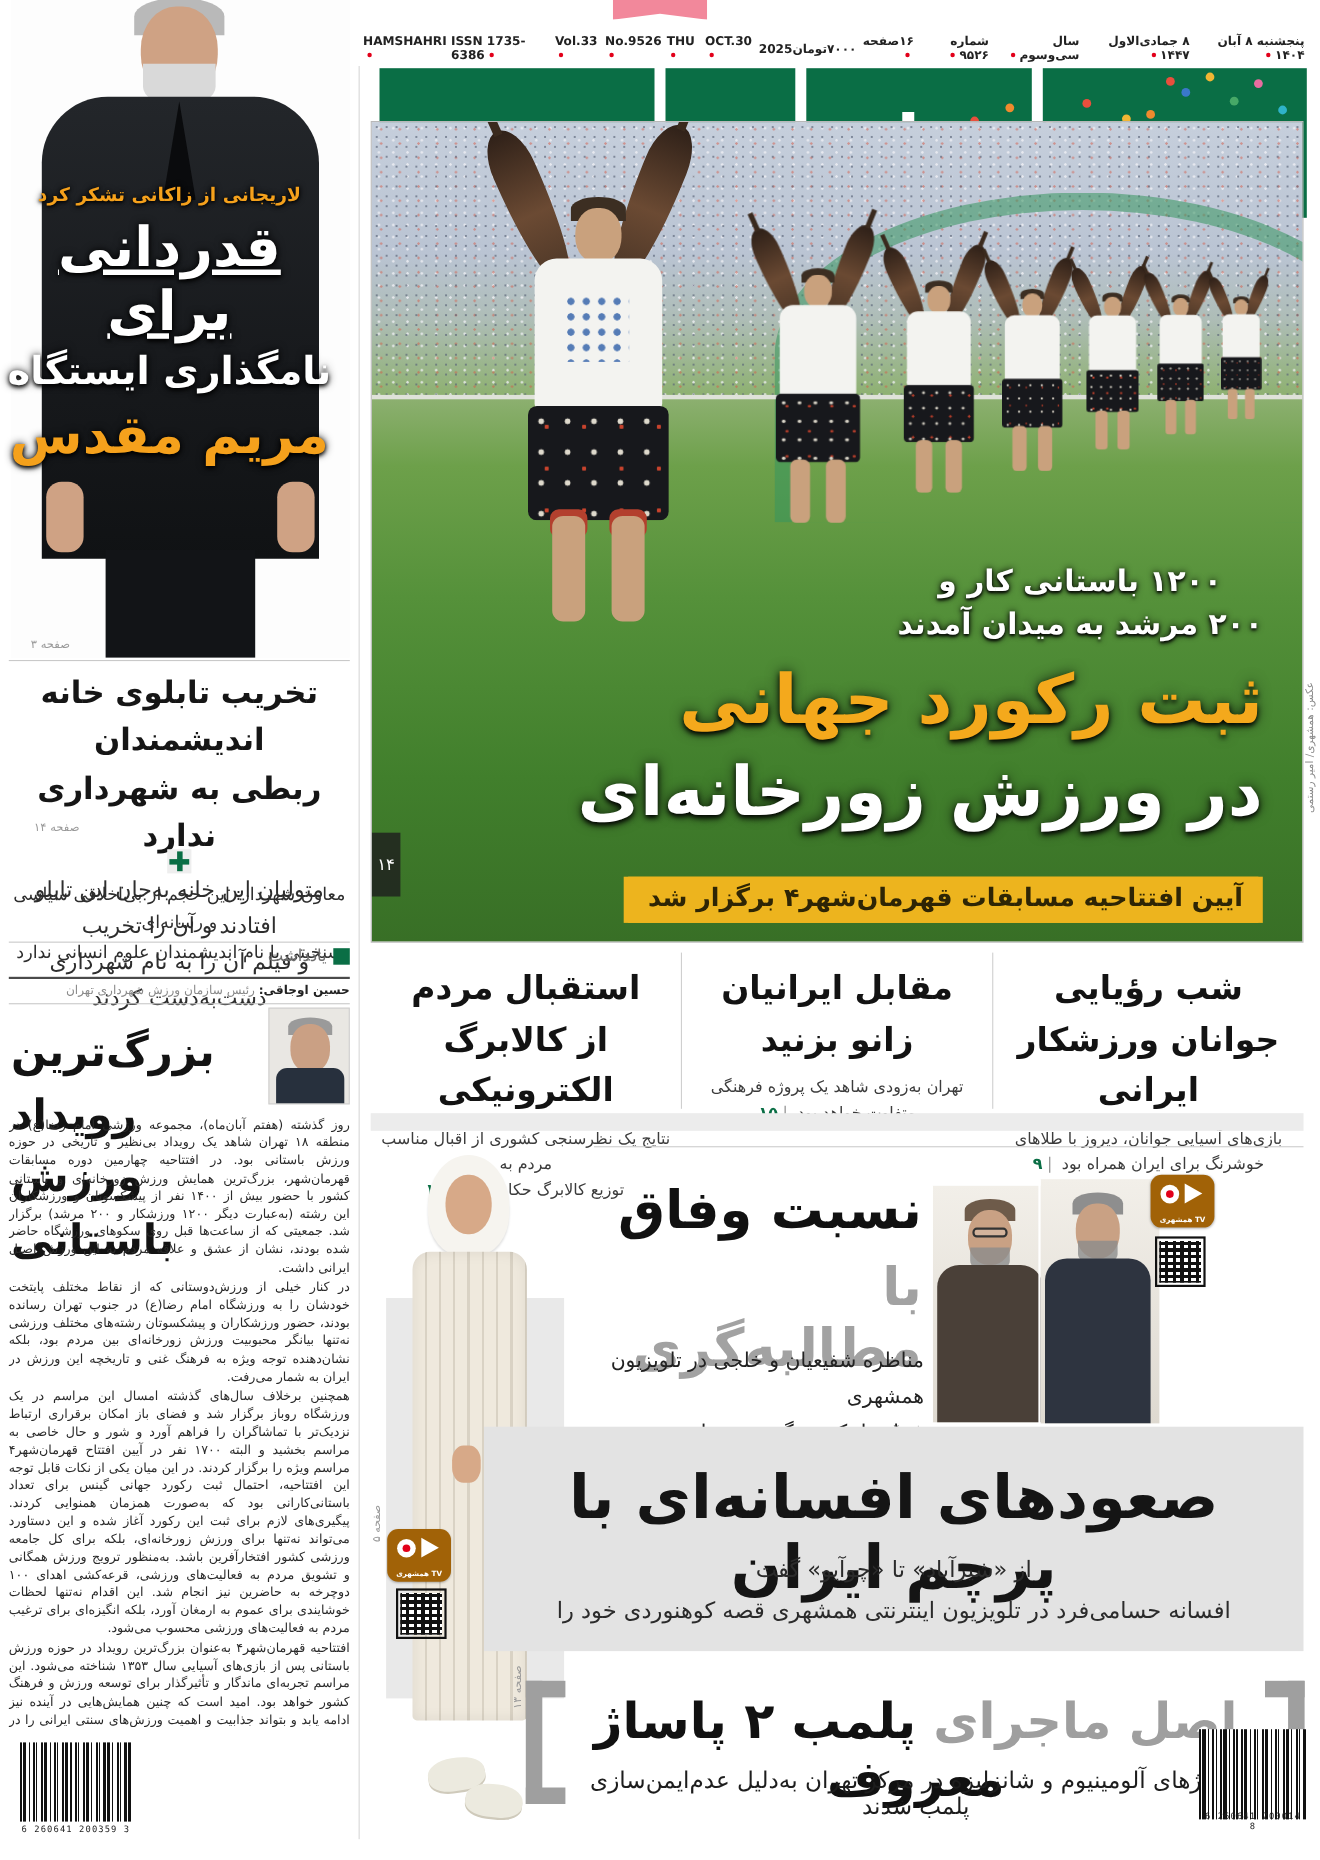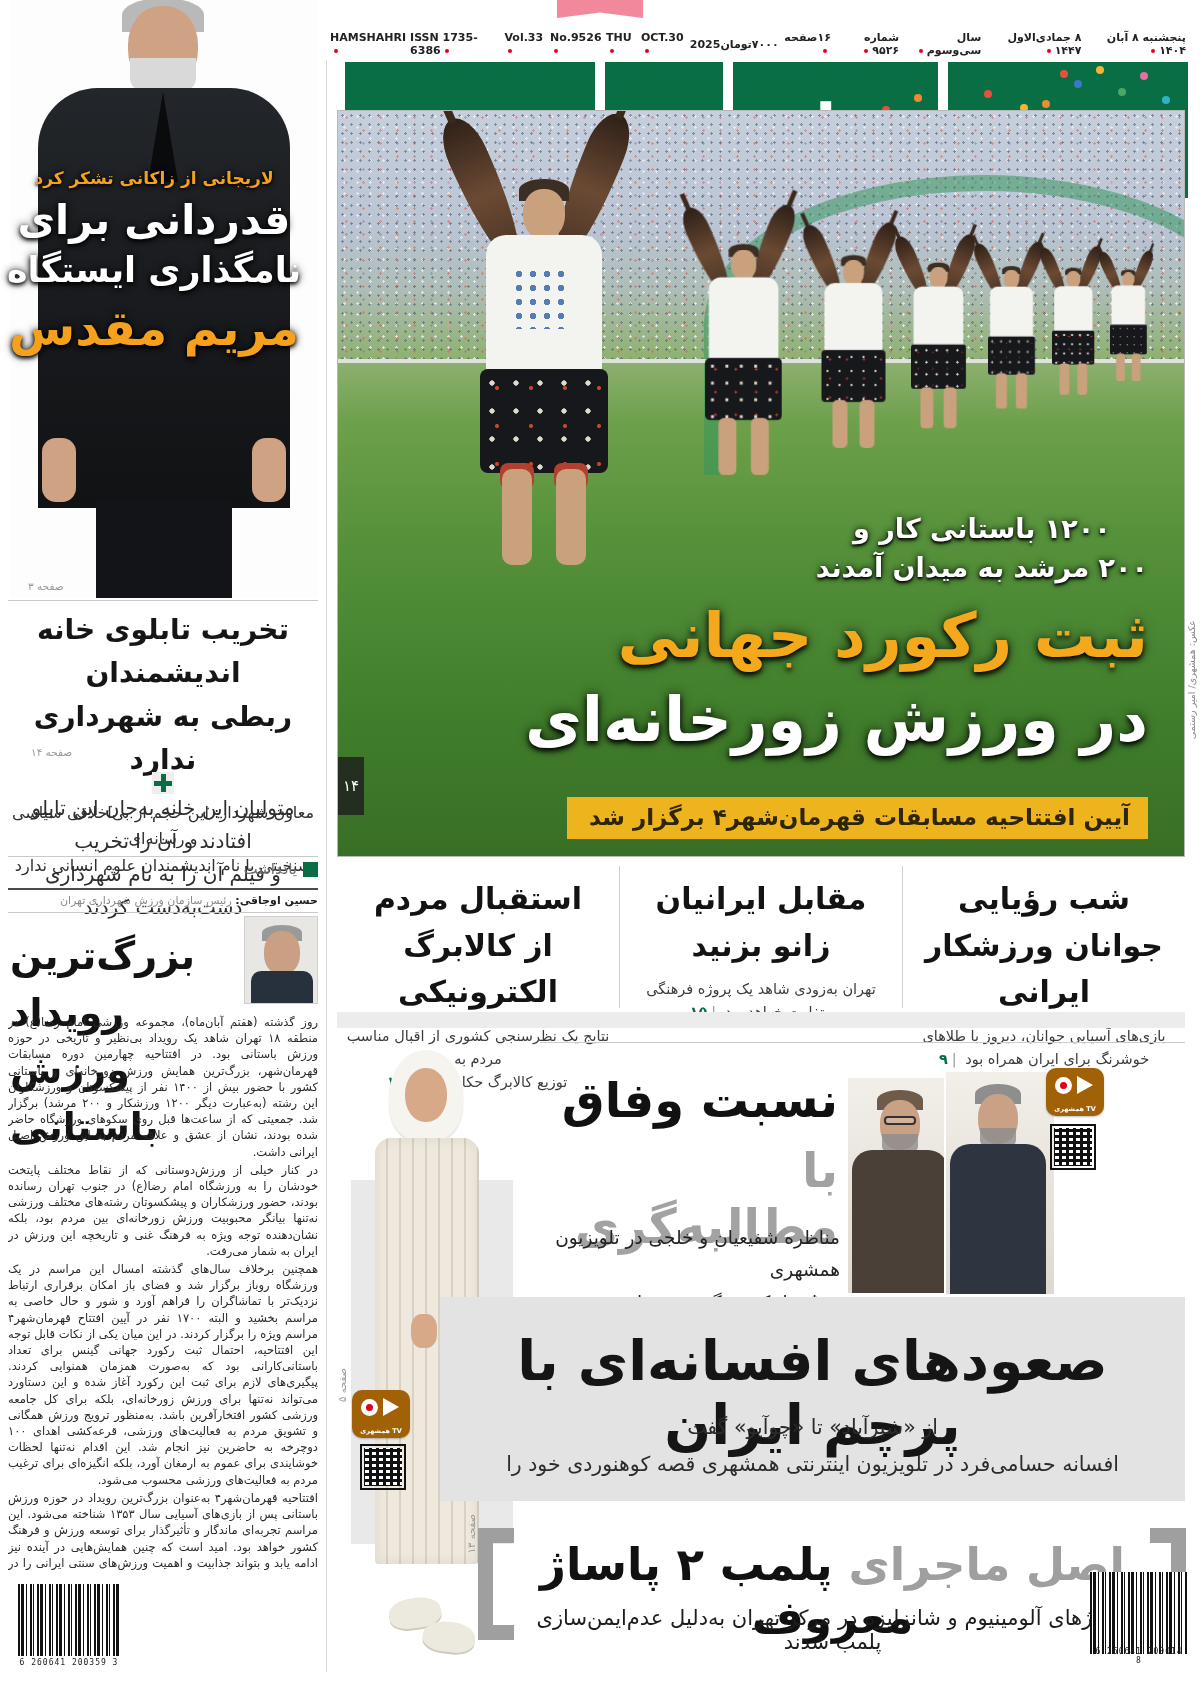--- a/index.html
+++ b/index.html
@@ -24,21 +24,21 @@
   .fig-head { position:absolute; left:118px; top:6px; width:70px; height:84px; background:#cfa284; border-radius:46% 46% 48% 48%; }
   .fig-hair { position:absolute; left:112px; top:-2px; width:82px; height:34px; background:#b9b9b9; border-radius:50% 50% 0 0; }
   .fig-beard { position:absolute; left:120px; top:58px; width:66px; height:38px; background:#d9d9d9; border-radius:0 0 45% 45%; }
   .fig-suit { position:absolute; left:28px; top:88px; width:252px; height:420px; background:linear-gradient(180deg,#23262a,#17191c 60%,#101214); border-radius:60px 60px 0 0; }
   .fig-shirtv { position:absolute; left:138px; top:92px; width:30px; height:90px; background:#0a0b0d; clip-path:polygon(50% 0,100% 100%,0 100%); }
   .fig-hand { position:absolute; width:34px; height:64px; background:#cfa284; border-radius:14px; }
   .fig-trous { position:absolute; left:86px; top:500px; width:136px; height:98px; background:#121417; }
 
   .l-overlay { position:absolute; left:0; top:168px; width:308px; text-align:center; }
   .l-kicker { font-size:17px; font-weight:bold; color:#f5a11c; text-shadow:0 1px 3px #000,0 0 6px rgba(0,0,0,.9); }
-  .l-line1 { margin-top:8px; font-size:41px; font-weight:900; color:#fff; text-shadow:0 2px 4px #000,0 0 8px rgba(0,0,0,.85); }
+  .l-line1 { margin-top:8px; font-size:50px; font-weight:900; color:#fff; text-shadow:0 2px 4px #000,0 0 8px rgba(0,0,0,.85);text-decoration:underline; }
   .l-line2 { margin-top:6px; font-size:35px; font-weight:900; color:#fff; text-shadow:0 2px 4px #000,0 0 8px rgba(0,0,0,.85); }
   .l-line3 { margin-top:10px; font-size:48px; font-weight:900; color:#f5a11c; text-shadow:0 2px 4px #000,0 0 8px rgba(0,0,0,.9); }
   .pg-small { font-size:10.5px; color:#9a9a9a; }
 
   .hline { position:absolute; background:#c9c9c9; height:1px; }
   .l-story { position:absolute; left:8px; top:608px; width:310px; text-align:center; }
   .l-story .t { font-size:28px; font-weight:900; color:#161616; line-height:1.55; }
   .l-story .s { margin-top:10px; font-size:20px; color:#2e2e2e; line-height:1.65; }
   .plus { display:inline-block; width:22px; height:22px; background:#eee; position:relative; }
   .plus::before, .plus::after { content:""; position:absolute; background:#0a6e45; }

